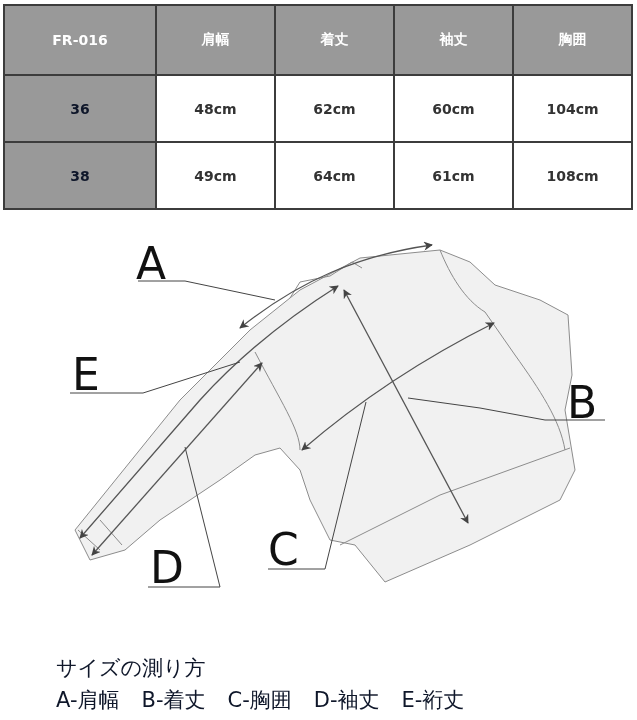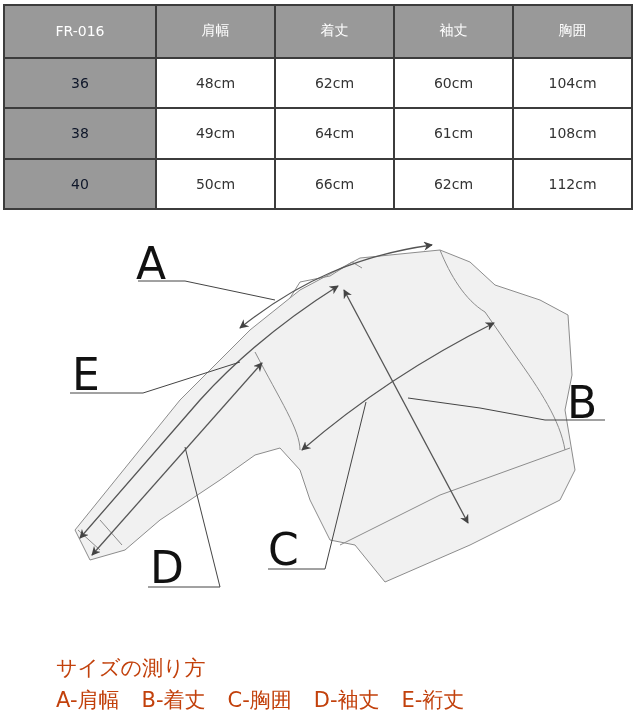--- a/index.html
+++ b/index.html
@@ -1,27 +1,27 @@
 <!DOCTYPE html>
 <html><head>
 <meta charset="utf-8">
 <style>
   html, body { margin:0; padding:0; background:#ffffff; }
   body { width:637px; height:720px; position:relative; overflow:hidden;
          font-family:"DejaVu Sans", sans-serif; }
   .size-table { position:absolute; left:3px; top:4px; width:630px; height:206px;
     border-collapse:collapse; table-layout:fixed; }
   .size-table td, .size-table th { border:2px solid #3c3c3c; text-align:center;
-    font-weight:normal; font-size:14px; padding:0; }
+    font-weight:bold; font-size:14px; padding:0; }
   .size-table th { background:#999999; color:#ffffff; height:40px; }
   .size-table td.size { background:#999999; color:#0f172a; }
   .size-table td.val { background:#ffffff; color:#333333; }
   .size-table tr.row td { height:38px; }
   .diagram { position:absolute; left:0; top:215px; width:637px; height:400px; }
-  .caption { position:absolute; left:56px; top:652px; font-size:21px; color:#c2410c;
+  .caption { position:absolute; left:56px; top:652px; font-size:21px; color:#0f172a;
     line-height:32px; letter-spacing:0px; }
   .caption .legend span { margin-right:22px; }
   .lbl { font-family:"DejaVu Sans", sans-serif; font-size:44px; fill:#111; }
 </style>
 </head>
 <body>
 
 <table class="size-table">
   <tbody>
       <tr>
@@ -37,27 +37,20 @@
     <td class="val">62cm</td>
     <td class="val">60cm</td>
     <td class="val">104cm</td>
   </tr>
   <tr class="row">
     <td class="size">38</td>
     <td class="val">49cm</td>
     <td class="val">64cm</td>
     <td class="val">61cm</td>
     <td class="val">108cm</td>
-  </tr>
-  <tr class="row">
-    <td class="size">40</td>
-    <td class="val">50cm</td>
-    <td class="val">66cm</td>
-    <td class="val">62cm</td>
-    <td class="val">112cm</td>
   </tr>
 </tbody>
   </table>
 
 <svg class="diagram" viewBox="0 215 637 400" width="637" height="400">
   <defs>
     <marker id="ah" viewBox="0 0 10 10" refX="9" refY="5" markerWidth="7" markerHeight="7" orient="auto-start-reverse">
       <path d="M0,0 L10,5 L0,10 L3,5 z" fill="#444"></path>
     </marker>
   </defs>

